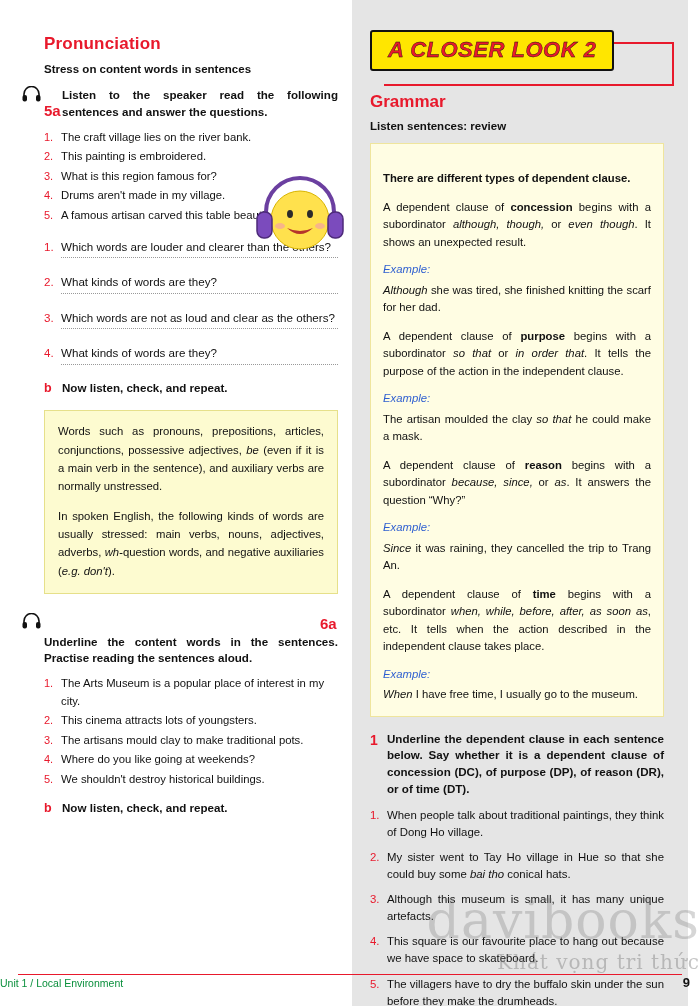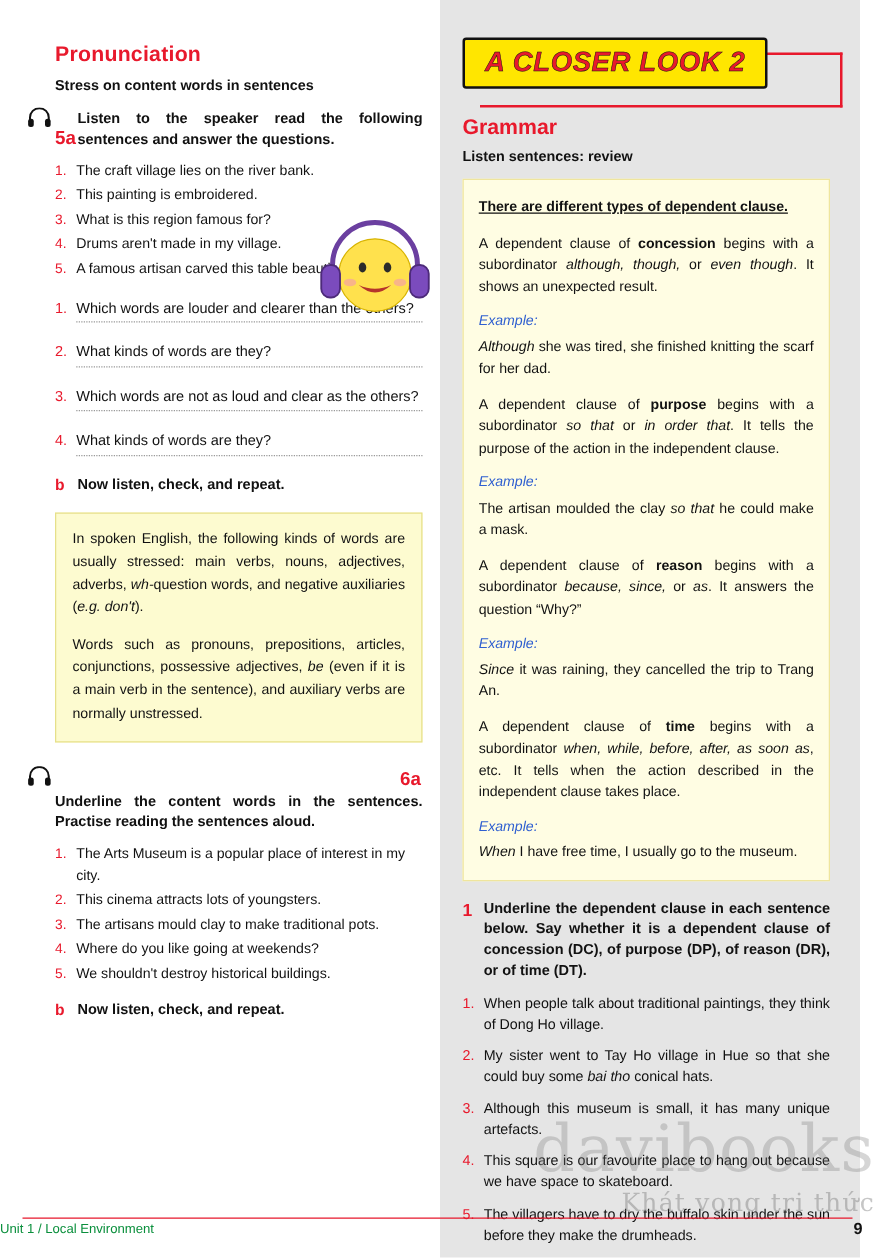--- a/index.html
+++ b/index.html
@@ -154,21 +154,21 @@
   }
   .gram-box {
     background:#fffde3;
     border:1px solid #efe59d;
     padding:10px 12px 12px 12px;
     font-size:11.3px;
     line-height:1.55;
     color:#111;
     text-align:justify;
   }
-  .gram-box .lead { font-weight:bold; margin:4px 0 11px 0;text-decoration:underline; }
+  .gram-box .lead { font-weight:bold; margin:16px 0 11px 0; }
   .gram-box p { margin:0 0 10px 0; }
   .gram-box .ex-label { color:#2f5fd0; font-style:italic; margin:0 0 3px 0; }
   .gram-box .ex { margin:0 0 11px 0; }
   .gram-box p:last-child { margin-bottom:0; }
 
   .ex-task {
     display:flex;
     align-items:flex-start;
     margin:14px 0 9px 0;
   }
@@ -315,22 +315,22 @@
           <span class="t">What kinds of words are they?</span>
         </li>
     </ul>
 
     <div class="task" style="margin-top:4px;">
       <span class="task-num small">b</span>
       <span class="task-text">Now listen, check, and repeat.</span>
     </div>
 
     <div class="note-box">
+      <p><span>Words such as pronouns, prepositions, articles, conjunctions, possessive adjectives, </span><span class="it">be</span><span> (even if it is a main verb in the sentence), and auxiliary verbs are normally unstressed.</span></p>
       <p><span>In spoken English, the following kinds of words are usually stressed: main verbs, nouns, adjectives, adverbs, </span><span class="it">wh-</span><span>question words, and negative auxiliaries (</span><span class="it">e.g. don't</span><span>).</span></p>
-      <p><span>Words such as pronouns, prepositions, articles, conjunctions, possessive adjectives, </span><span class="it">be</span><span> (even if it is a main verb in the sentence), and auxiliary verbs are normally unstressed.</span></p>
     </div>
 
     <div class="task" style="margin-top:20px;flex-direction:column;">
       <span class="headphone">
         <svg width="19" height="16" viewBox="0 0 19 16">
           <path d="M2 11 V8 a7.5 7.5 0 0 1 15 0 v3" fill="none" stroke="#111" stroke-width="1.6"></path>
           <rect x="0.5" y="9" width="4.5" height="6.5" rx="2" fill="#111"></rect>
           <rect x="14" y="9" width="4.5" height="6.5" rx="2" fill="#111"></rect>
         </svg>
       </span>

